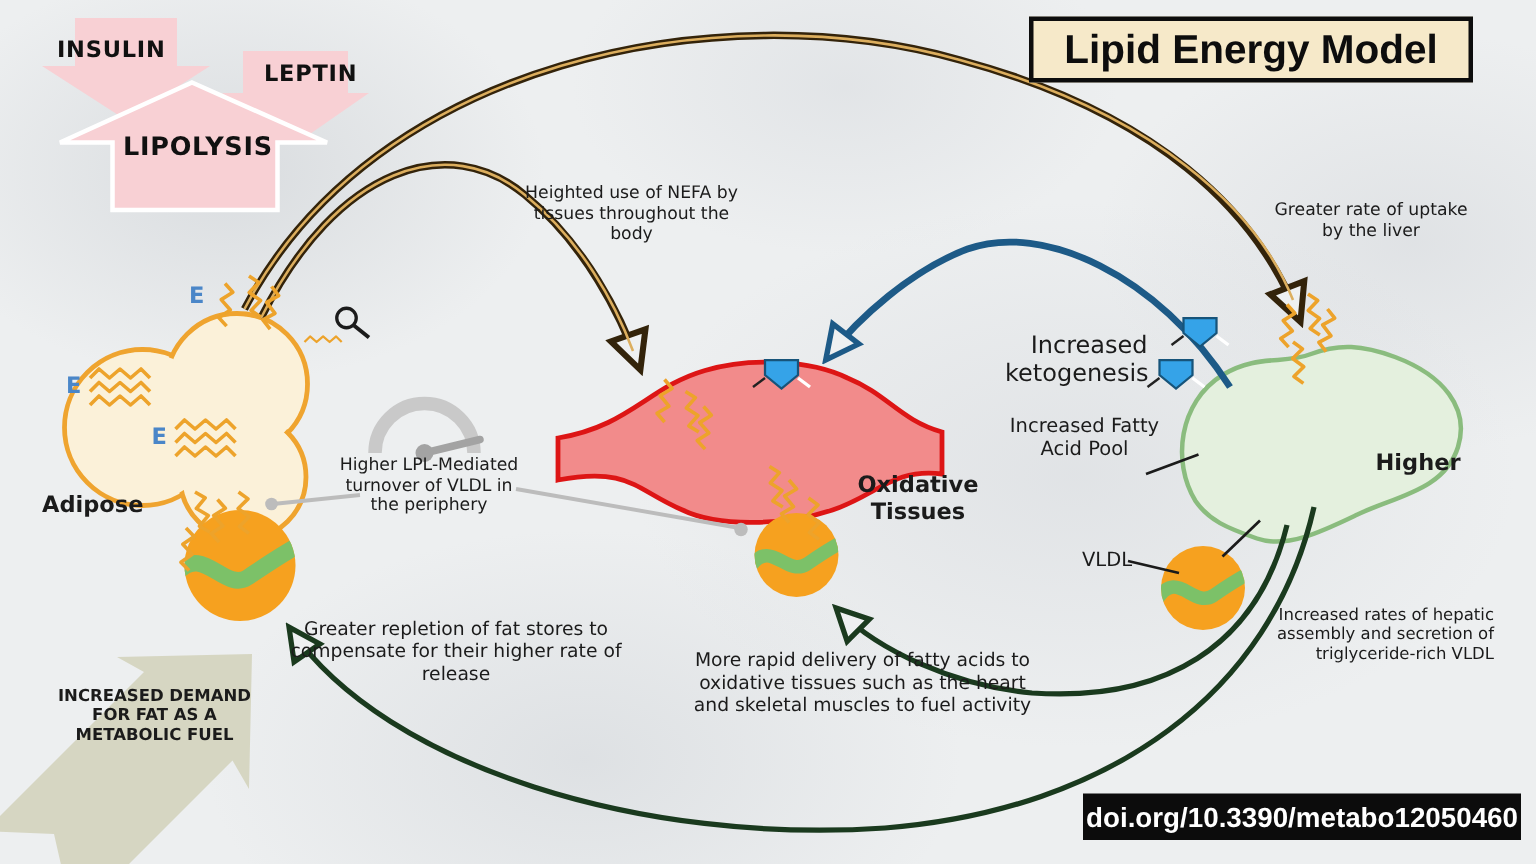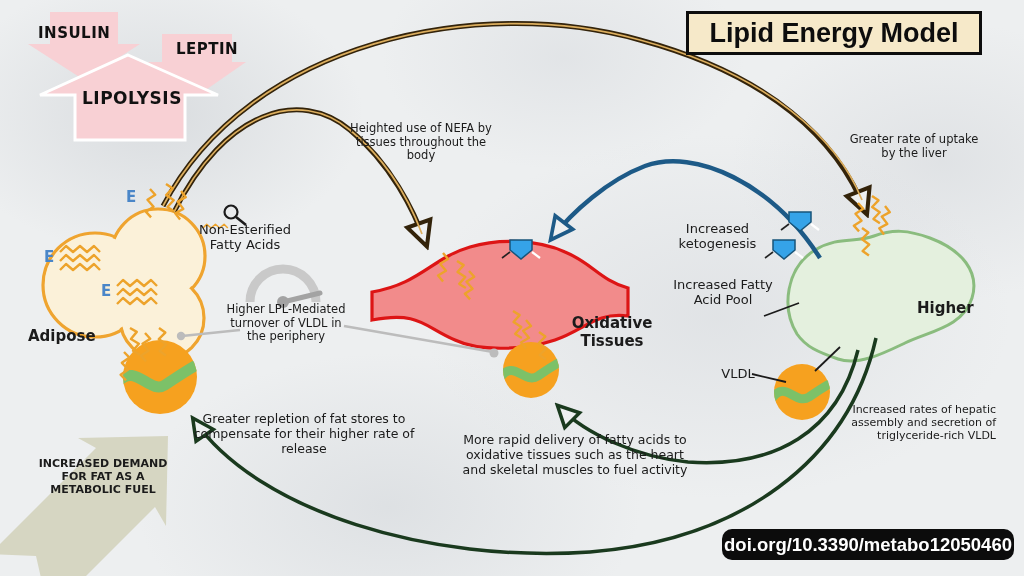--- a/index.html
+++ b/index.html
@@ -21,21 +21,21 @@
   .hormone{position:absolute;color:#111;font-weight:bold;letter-spacing:.5px;}
   .title-box{
     position:absolute;left:686px;top:11px;width:296px;height:44px;
     background:#f6e9c9;border:3px solid #0d0d0d;box-sizing:border-box;
     display:flex;align-items:center;justify-content:center;
     font-family:"Liberation Sans",sans-serif;font-weight:bold;font-size:27px;color:#0d0d0d;
   }
   .doi-box{
     position:absolute;left:722px;top:529px;width:292px;height:31px;
     background:#0c0c0c;color:#fff;display:flex;align-items:center;justify-content:center;
-    font-family:"Liberation Sans",sans-serif;font-weight:bold;font-size:18.5px;border-radius:10px;
+    font-family:"Liberation Sans",sans-serif;font-weight:bold;font-size:18.5px;
   }
   .e-mark{position:absolute;color:#4a86c8;font-weight:bold;font-size:15px;}
 </style>
 </head>
 <body>
 
 <div id="stage">
 
   <svg class="scene" width="1024" height="576" viewBox="0 0 1024 576">
     <defs>
@@ -217,29 +217,28 @@
   <div class="hormone" style="left:38px;top:24px;font-size:15px;">INSULIN</div>
   <div class="hormone" style="left:176px;top:40px;font-size:15px;">LEPTIN</div>
   <div class="hormone" style="left:82px;top:88px;font-size:17px;">LIPOLYSIS</div>
 
   <div class="lbl" style="left:38px;top:458px;width:130px;font-size:11px;font-weight:bold;">INCREASED DEMAND FOR FAT AS A METABOLIC FUEL</div>
 
   <div class="lbl organ-name left" style="left:28px;top:328px;">Adipose</div>
   <div class="lbl organ-name" style="left:557px;top:315px;width:110px;">Oxidative Tissues</div>
   <div class="lbl organ-name left" style="left:917px;top:300px;">Higher</div>
 
-  <div class="lbl" style="left:186px;top:222px;width:118px;font-size:13px;">Non-Esterified Fatty Acids</div>
   <div class="lbl" style="left:718px;top:366px;width:40px;font-size:13px;">VLDL</div>
 
   <div class="e-mark" style="left:126px;top:188px;">E</div>
   <div class="e-mark" style="left:44px;top:248px;">E</div>
   <div class="e-mark" style="left:101px;top:282px;">E</div>
 
   <div class="lbl" style="left:347px;top:122px;width:148px;font-size:11.5px;">Heighted use of NEFA by tissues throughout the body</div>
   <div class="lbl" style="left:845px;top:133px;width:138px;font-size:11.5px;">Greater rate of uptake by the liver</div>
-  <div class="lbl" style="left:670px;top:221px;width:95px;font-size:13px;">Increased ketogenesis</div>
+  <div class="lbl" style="left:670px;top:221px;width:95px;font-size:16px;text-align:right;">Increased ketogenesis</div>
   <div class="lbl" style="left:662px;top:277px;width:122px;font-size:13px;">Increased Fatty Acid Pool</div>
   <div class="lbl" style="left:220px;top:303px;width:132px;font-size:11.5px;">Higher LPL-Mediated turnover of VLDL in the periphery</div>
   <div class="lbl" style="left:188px;top:412px;width:232px;font-size:12.5px;">Greater repletion of fat stores to compensate for their higher rate of release</div>
   <div class="lbl" style="left:455px;top:433px;width:240px;font-size:12.5px;">More rapid delivery of fatty acids to oxidative tissues such as the heart and skeletal muscles to fuel activity</div>
   <div class="lbl" style="left:838px;top:404px;width:158px;font-size:11px;text-align:right;">Increased rates of hepatic assembly and secretion of triglyceride-rich VLDL</div>
 
 </div>
 
 </body></html>

